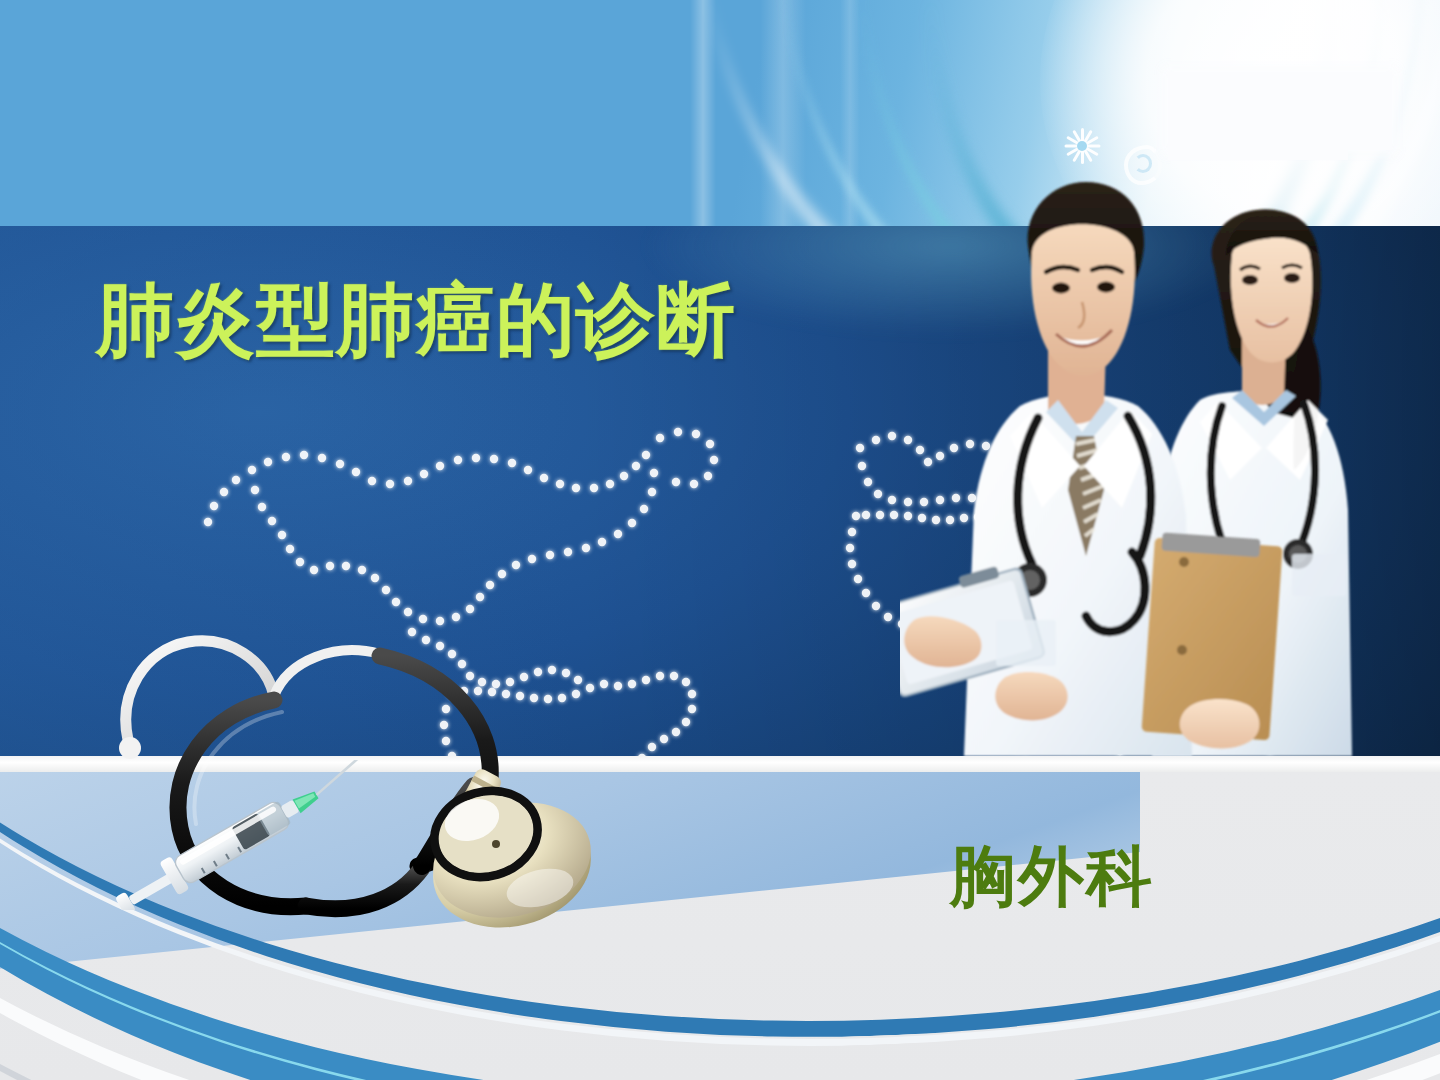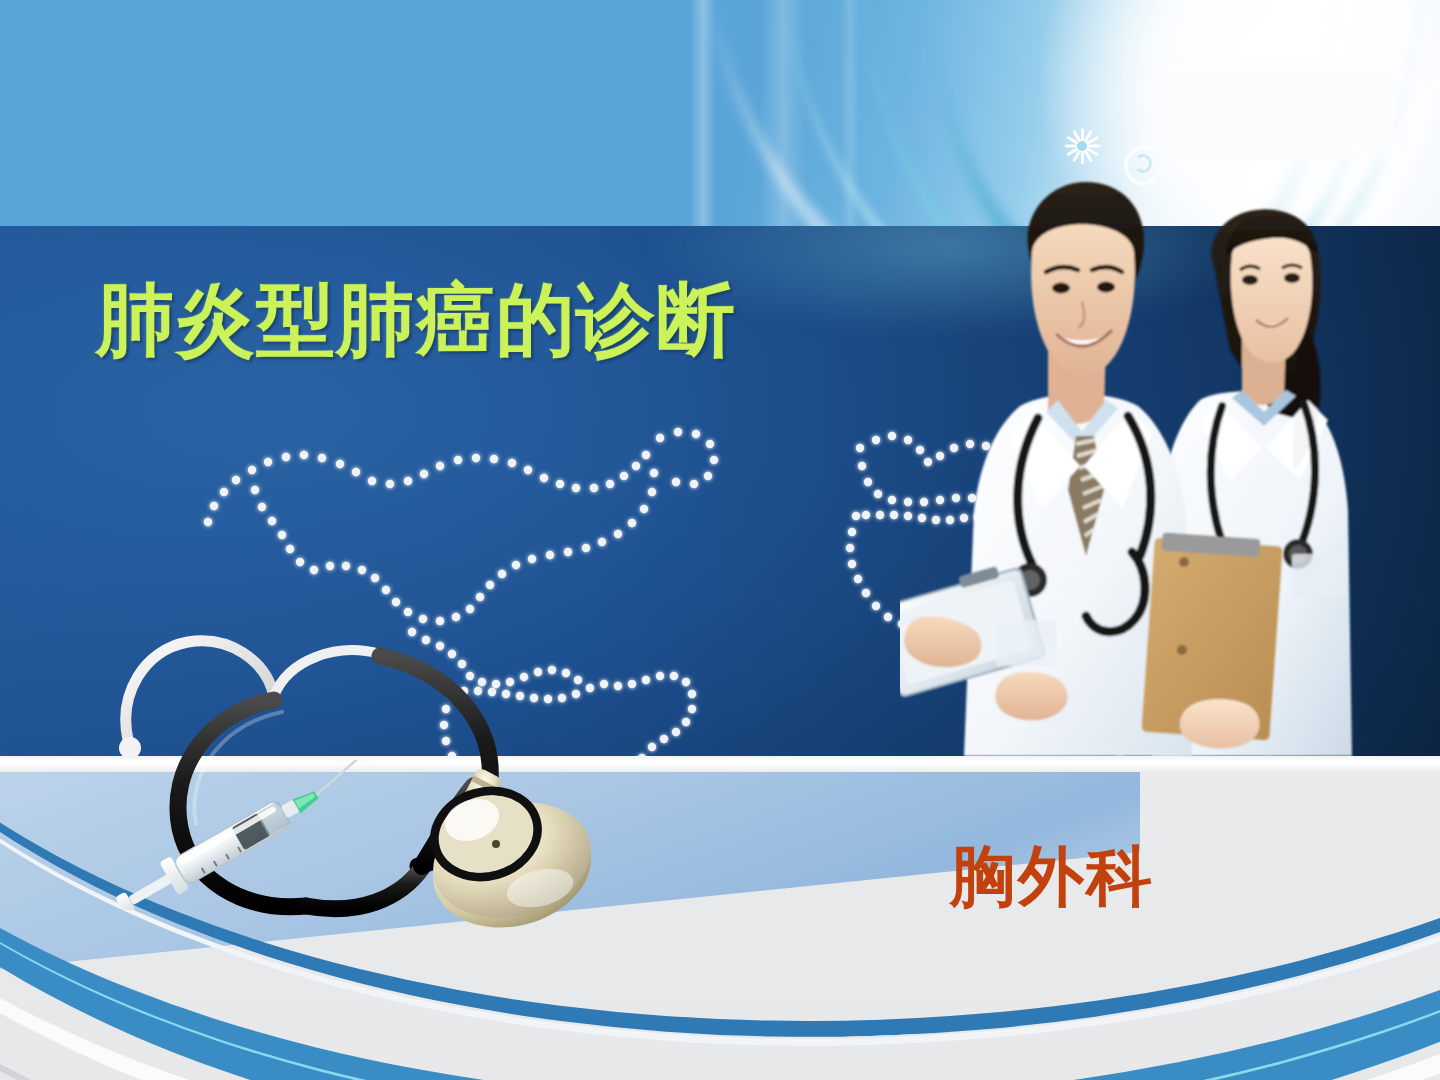--- a/index.html
+++ b/index.html
@@ -290,21 +290,21 @@
   .syringe { position: absolute; left: 95px; top: 760px; width: 300px; height: 150px; z-index: 19; }
 
   
   .subtitle {
     position: absolute;
     left: 950px; top: 838px;
     font-family: "DejaVu Serif", "Liberation Serif", serif;
     font-weight: 700;
     font-size: 66px;
     line-height: 76px;
-    color: #c2410c;
+    color: #4d7c0f;
     letter-spacing: 2px;
     white-space: nowrap;
     z-index: 22;
   }
 </style>
 </head>
 <body>
 
 <div id="slide">
 

